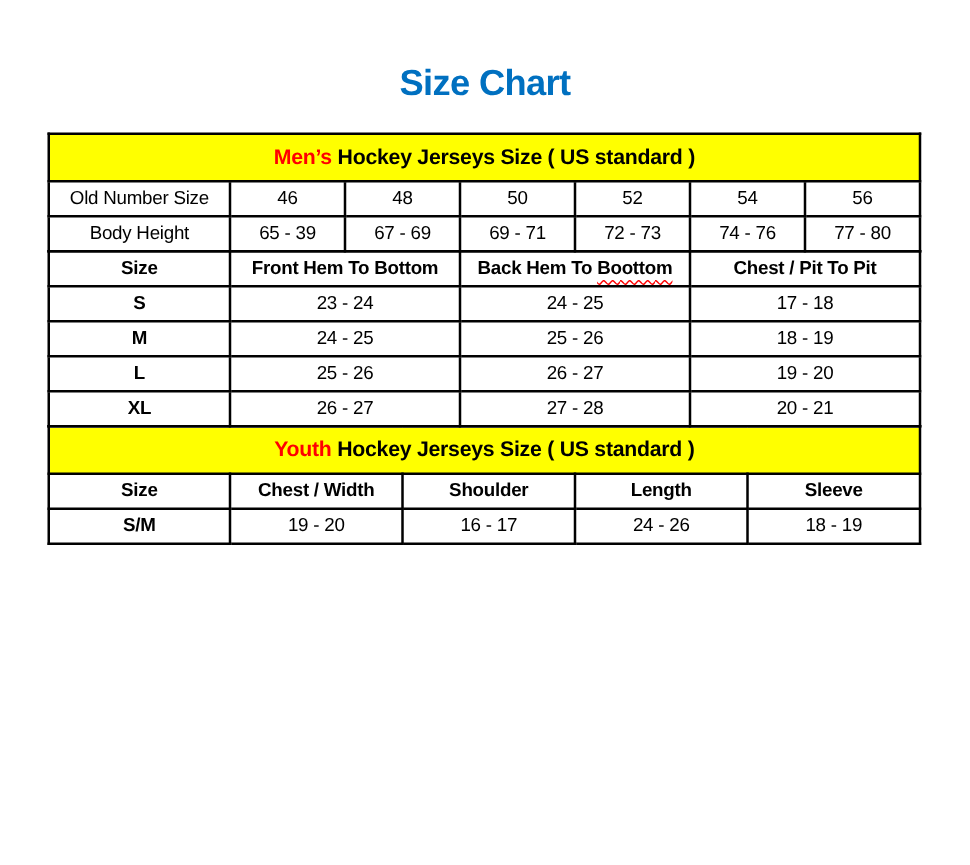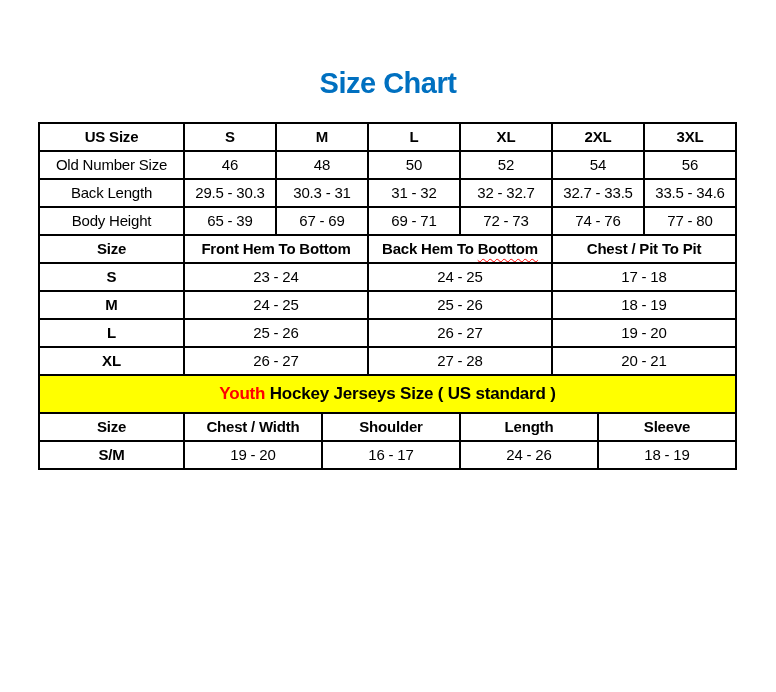--- a/index.html
+++ b/index.html
@@ -11,21 +11,21 @@
     overflow: hidden;
     font-family: "Liberation Sans", "DejaVu Sans", sans-serif;
     color: #000000;
   }
   .page {
     width: 776px;
     height: 692px;
     position: relative;
   }
   .title {
-    padding-top: 68px;
+    padding-top: 52px;
     text-align: center;
     font-size: 29px;
     font-weight: bold;
     color: #0070C0;
     letter-spacing: -0.5px;
     line-height: 1.1;
   }
   .chart-wrap {
     width: 697px;
     margin: 22px 0 0 38px;
@@ -88,46 +88,31 @@
       <colgroup>
           <col style="width: 145px;">
           <col style="width: 92px;">
           <col style="width: 92px;">
           <col style="width: 92px;">
           <col style="width: 92px;">
           <col style="width: 92px;">
           <col style="width: 92px;">
         </colgroup>
       <tbody>
-      <tr class="col-header-row">
-            <th class="col-head">US Size</th>
-            <th class="col-head">S</th>
-            <th class="col-head">M</th>
-            <th class="col-head">L</th>
-            <th class="col-head">XL</th>
-            <th class="col-head">2XL</th>
-            <th class="col-head">3XL</th>
-          </tr>
+        <tr class="section-header">
+          <th colspan="7"><span class="red">Men’s</span><span> Hockey Jerseys Size ( US standard )</span></th>
+        </tr>
           <tr>
             <td class="row-label">Old Number Size</td>
             <td class="value-cell">46</td>
             <td class="value-cell">48</td>
             <td class="value-cell">50</td>
             <td class="value-cell">52</td>
             <td class="value-cell">54</td>
             <td class="value-cell">56</td>
-          </tr>
-          <tr>
-            <td class="row-label">Back Length</td>
-            <td class="value-cell">29.5 - 30.3</td>
-            <td class="value-cell">30.3 - 31</td>
-            <td class="value-cell">31 - 32</td>
-            <td class="value-cell">32 - 32.7</td>
-            <td class="value-cell">32.7 - 33.5</td>
-            <td class="value-cell">33.5 - 34.6</td>
           </tr>
           <tr>
             <td class="row-label">Body Height</td>
             <td class="value-cell">65 - 39</td>
             <td class="value-cell">67 - 69</td>
             <td class="value-cell">69 - 71</td>
             <td class="value-cell">72 - 73</td>
             <td class="value-cell">74 - 76</td>
             <td class="value-cell">77 - 80</td>
           </tr>

